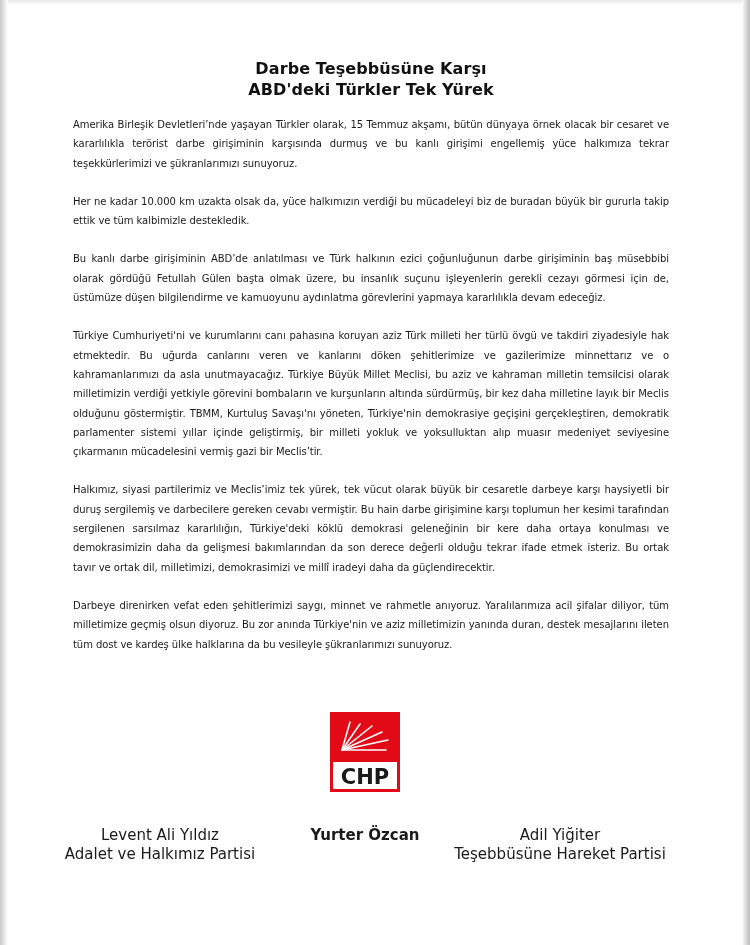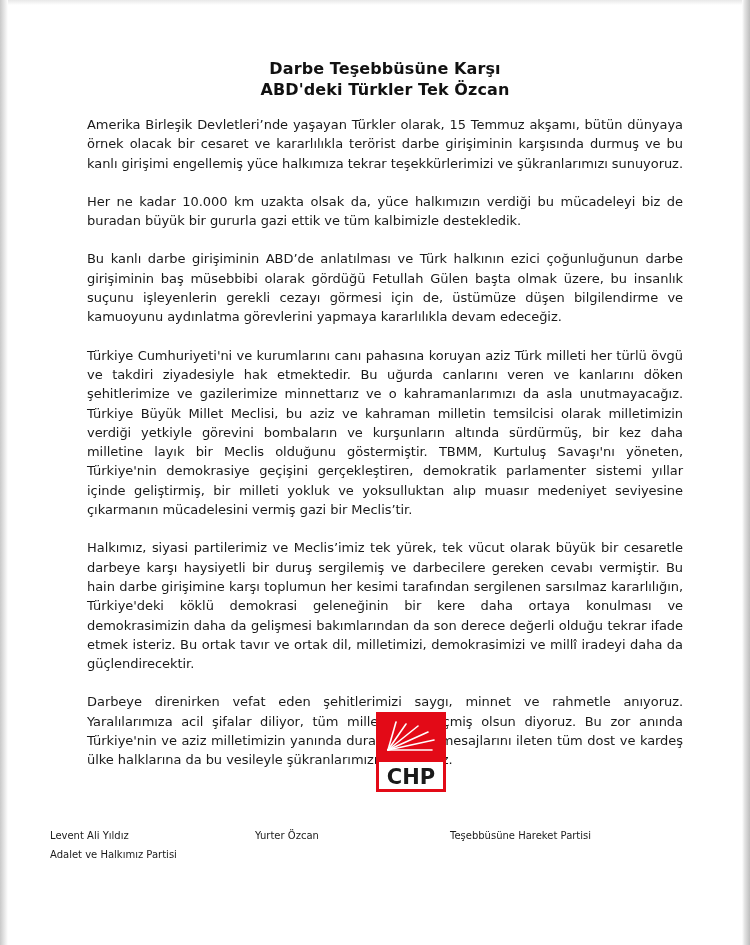--- a/index.html
+++ b/index.html
@@ -28,83 +28,83 @@
       background: linear-gradient(to bottom, #e8e8e8, #ffffff);
     }
     .edge-right {
       position: absolute;
       right: 0; top: 0;
       width: 8px; height: 945px;
       background: linear-gradient(to left, #bdbdbd, #e6e6e6 70%, #ffffff);
     }
     .page {
       position: absolute;
-      left: 87px;
+      left: 73px;
       top: 58px;
       width: 596px;
     }
     .title {
       text-align: center;
       font-weight: bold;
       font-size: 16px;
       line-height: 21px;
       color: #111;
       margin: 0 0 15px 0;
     }
     .title div { letter-spacing: 0.1px; }
     .para {
-      font-size: 13px;
+      font-size: 10px;
       line-height: 19.3px;
       text-align: justify;
       margin: 4px 0 19px 0;
       letter-spacing: -0.05px;
     }
     .logos {
       position: absolute;
       left: 0; top: 700px;
       width: 750px;
       height: 120px;
     }
     .logo {
       position: absolute;
-      margin-left: 46px;
     }
     .ak { left: 107px; top: 6px; width: 110px; height: 110px; }
     .chp { left: 330px; top: 12px; width: 70px; height: 80px; }
     .mhp { left: 525px; top: 12px; width: 60px; height: 80px; }
     .signers {
       position: absolute;
       top: 826px;
       left: 0;
       width: 750px;
     }
     .signer {
       position: absolute;
-      font-size: 10px;
+      text-align: center;
+      font-size: 15px;
       line-height: 19px;
       width: 220px;
     }
     .s1 { left: 50px; }
-    .s2 { left: 255px; }
+    .s2 { left: 255px; font-weight: bold; }
     .s3 { left: 450px; }
   </style>
 </head>
 <body>
 
 <div class="edge-top"></div>
 <div class="edge-left"></div>
 <div class="edge-right"></div>
 
 <div class="page">
   <div class="title">
     <div>Darbe Teşebbüsüne Karşı</div>
-    <div>ABD'deki Türkler Tek Özcan</div>
+    <div>ABD'deki Türkler Tek Yürek</div>
   </div>
   <p class="para">Amerika Birleşik Devletleri’nde yaşayan Türkler olarak, 15 Temmuz akşamı, bütün dünyaya örnek olacak bir cesaret ve kararlılıkla terörist darbe girişiminin karşısında durmuş ve bu kanlı girişimi engellemiş yüce halkımıza tekrar teşekkürlerimizi ve şükranlarımızı sunuyoruz.</p>
-  <p class="para">Her ne kadar 10.000 km uzakta olsak da, yüce halkımızın verdiği bu mücadeleyi biz de buradan büyük bir gururla gazi ettik ve tüm kalbimizle destekledik.</p>
+  <p class="para">Her ne kadar 10.000 km uzakta olsak da, yüce halkımızın verdiği bu mücadeleyi biz de buradan büyük bir gururla takip ettik ve tüm kalbimizle destekledik.</p>
   <p class="para">Bu kanlı darbe girişiminin ABD’de anlatılması ve Türk halkının ezici çoğunluğunun darbe girişiminin baş müsebbibi olarak gördüğü Fetullah Gülen başta olmak üzere, bu insanlık suçunu işleyenlerin gerekli cezayı görmesi için de, üstümüze düşen bilgilendirme ve kamuoyunu aydınlatma görevlerini yapmaya kararlılıkla devam edeceğiz.</p>
   <p class="para">Türkiye Cumhuriyeti'ni ve kurumlarını canı pahasına koruyan aziz Türk milleti her türlü övgü ve takdiri ziyadesiyle hak etmektedir. Bu uğurda canlarını veren ve kanlarını döken şehitlerimize ve gazilerimize minnettarız ve o kahramanlarımızı da asla unutmayacağız. Türkiye Büyük Millet Meclisi, bu aziz ve kahraman milletin temsilcisi olarak milletimizin verdiği yetkiyle görevini bombaların ve kurşunların altında sürdürmüş, bir kez daha milletine layık bir Meclis olduğunu göstermiştir. TBMM, Kurtuluş Savaşı'nı yöneten, Türkiye'nin demokrasiye geçişini gerçekleştiren, demokratik parlamenter sistemi yıllar içinde geliştirmiş, bir milleti yokluk ve yoksulluktan alıp muasır medeniyet seviyesine çıkarmanın mücadelesini vermiş gazi bir Meclis’tir.</p>
   <p class="para">Halkımız, siyasi partilerimiz ve Meclis’imiz tek yürek, tek vücut olarak büyük bir cesaretle darbeye karşı haysiyetli bir duruş sergilemiş ve darbecilere gereken cevabı vermiştir. Bu hain darbe girişimine karşı toplumun her kesimi tarafından sergilenen sarsılmaz kararlılığın, Türkiye'deki köklü demokrasi geleneğinin bir kere daha ortaya konulması ve demokrasimizin daha da gelişmesi bakımlarından da son derece değerli olduğu tekrar ifade etmek isteriz. Bu ortak tavır ve ortak dil, milletimizi, demokrasimizi ve millî iradeyi daha da güçlendirecektir.</p>
   <p class="para">Darbeye direnirken vefat eden şehitlerimizi saygı, minnet ve rahmetle anıyoruz. Yaralılarımıza acil şifalar diliyor, tüm milletimize geçmiş olsun diyoruz. Bu zor anında Türkiye'nin ve aziz milletimizin yanında duran, destek mesajlarını ileten tüm dost ve kardeş ülke halklarına da bu vesileyle şükranlarımızı sunuyoruz.</p>
 </div>
 
 <div class="logos">
 
 
   <div class="logo chp">
@@ -127,15 +127,16 @@
 
 <div class="signers">
   <div class="signer s1">
     <div>Levent Ali Yıldız</div>
     <div>Adalet ve Halkımız Partisi</div>
   </div>
   <div class="signer s2">
     <div>Yurter Özcan</div>
   </div>
   <div class="signer s3">
+    <div>Adil Yiğiter</div>
     <div>Teşebbüsüne Hareket Partisi</div>
   </div>
 </div>
 
 </body></html>

